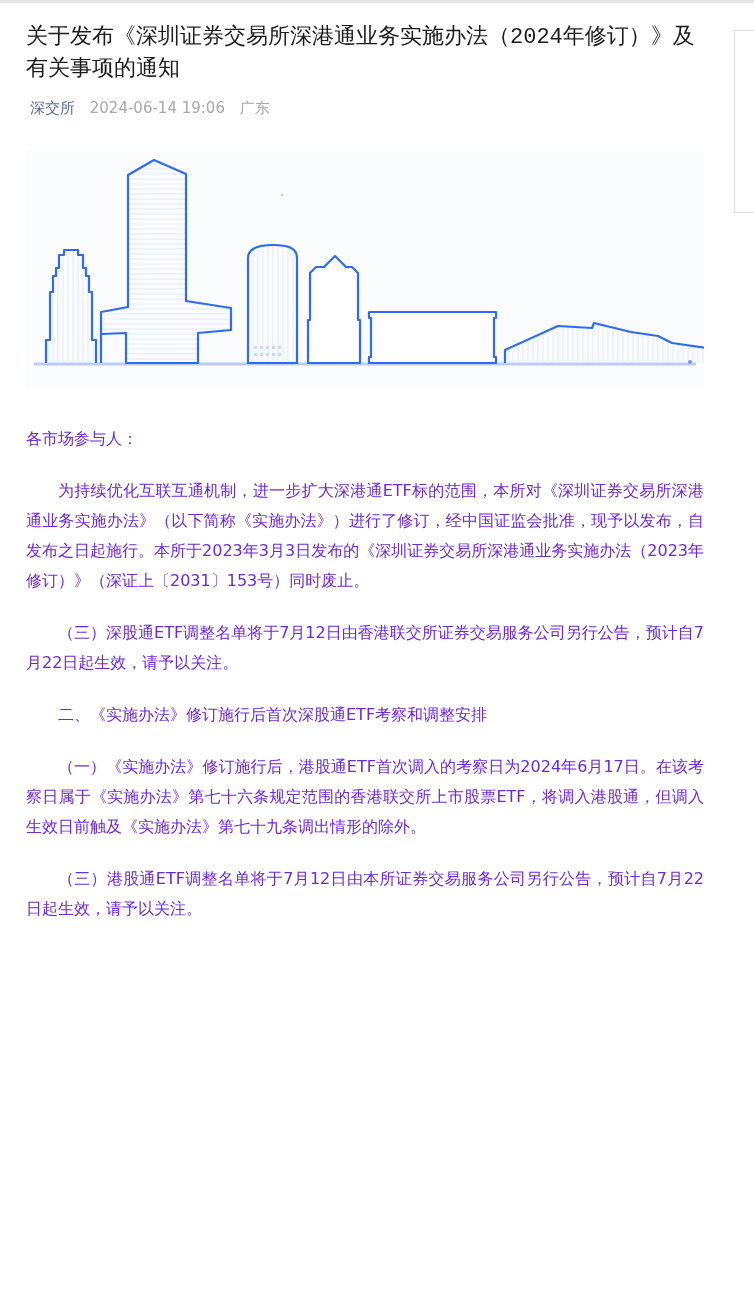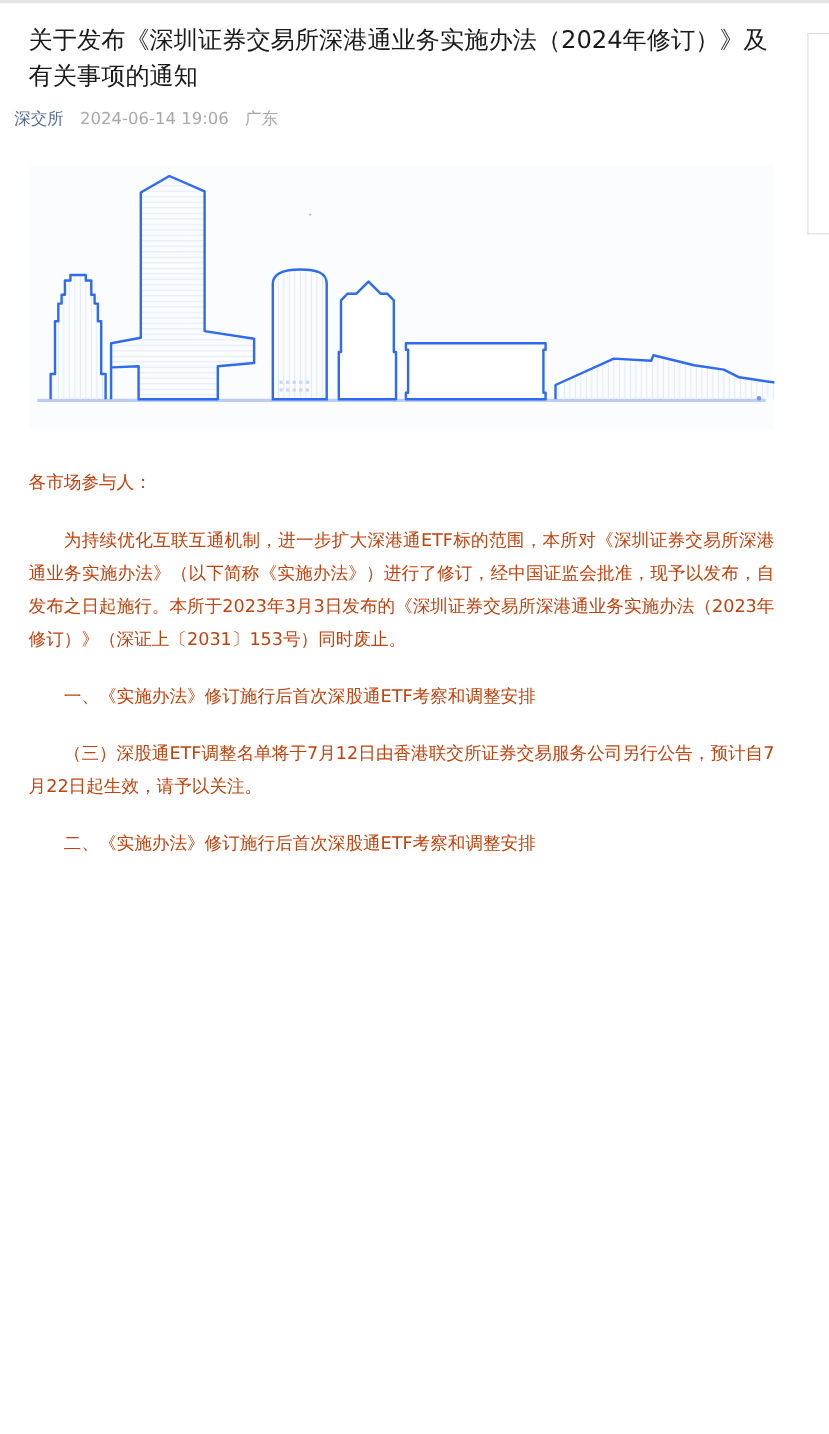--- a/index.html
+++ b/index.html
@@ -7,28 +7,28 @@
     width: 754px; height: 1304px; overflow: hidden; position: relative;
     background: #ffffff;
     font-family: "DejaVu Sans", "Liberation Sans", sans-serif;
     color: #333333;
   }
   .top-strip { position: absolute; left: 0; top: 0; width: 754px; height: 3px; background: #e5e5e5; }
   .side-panel { position: absolute; left: 734px; top: 30px; width: 30px; height: 183px;
     border: 1px solid #dcdcdc; border-right: none; background: #fff; box-sizing: border-box; }
   .title {
     position: absolute; left: 26px; top: 22px; width: 680px;
-    font-size: 22px; line-height: 32px; color: #1a1a1a; font-weight: normal; margin: 0;
+    font-size: 22px; line-height: 32px; color: #1a1a1a; font-weight: normal; margin: 0; font-family: Liberation Mono, monospace;
   }
-  .meta { position: absolute; left: 13px; top: 98px; font-size: 15px; line-height: 20px; white-space: nowrap; }
+  .meta { position: absolute; left: 30px; top: 98px; font-size: 15px; line-height: 20px; white-space: nowrap; }
   .meta .author { color: #576b95; }
   .meta .time { color: #a8a8a8; margin-left: 10px; }
   .meta .loc { color: #a8a8a8; margin-left: 10px; }
   .hero { position: absolute; left: 26px; top: 150px; width: 678px; height: 240px; }
-  .content { position: absolute; left: 26px; top: 424px; width: 678px; font-size: 16px; line-height: 30px; color: #c2410c; }
+  .content { position: absolute; left: 26px; top: 424px; width: 678px; font-size: 16px; line-height: 30px; color: #6d28d9; }
   .content p { margin: 0 0 22px 0; text-align: justify; }
   .content p.indent { text-indent: 2em; }
   .content p.greeting { margin-bottom: 22px; }
 </style>
 </head>
 <body>
 
 <div class="top-strip"></div>
 <div class="side-panel"></div>
 
@@ -78,16 +78,17 @@
 
     <path d="M479 213 L479 200 L532 176 L566 178 L568 173 L605 182 L632 186 L646 193 L680 198 L681 205 L681 213" fill="url(#vl)" stroke="#2f6bf0" stroke-width="2.2" stroke-linejoin="round"></path>
     <circle cx="664" cy="212" r="2" fill="#6f96ef"></circle>
     <circle cx="256" cy="45" r="1" fill="#9bb6f2"></circle>
   </svg>
 </div>
 
 <div class="content">
   <p class="greeting">各市场参与人：</p>
   <p class="indent">为持续优化互联互通机制，进一步扩大深港通ETF标的范围，本所对《深圳证券交易所深港通业务实施办法》（以下简称《实施办法》）进行了修订，经中国证监会批准，现予以发布，自发布之日起施行。本所于2023年3月3日发布的《深圳证券交易所深港通业务实施办法（2023年修订）》（深证上〔2031〕153号）同时废止。</p>
-  <p class="indent">一、《实施办法》修订施行后首次深股通ETF考察和调整安排</p>
   <p class="indent">（三）深股通ETF调整名单将于7月12日由香港联交所证券交易服务公司另行公告，预计自7月22日起生效，请予以关注。</p>
   <p class="indent">二、《实施办法》修订施行后首次深股通ETF考察和调整安排</p>
+  <p class="indent">（一）《实施办法》修订施行后，港股通ETF首次调入的考察日为2024年6月17日。在该考察日属于《实施办法》第七十六条规定范围的香港联交所上市股票ETF，将调入港股通，但调入生效日前触及《实施办法》第七十九条调出情形的除外。</p>
+  <p class="indent">（三）港股通ETF调整名单将于7月12日由本所证券交易服务公司另行公告，预计自7月22日起生效，请予以关注。</p>
 </div>
 
 </body></html>

